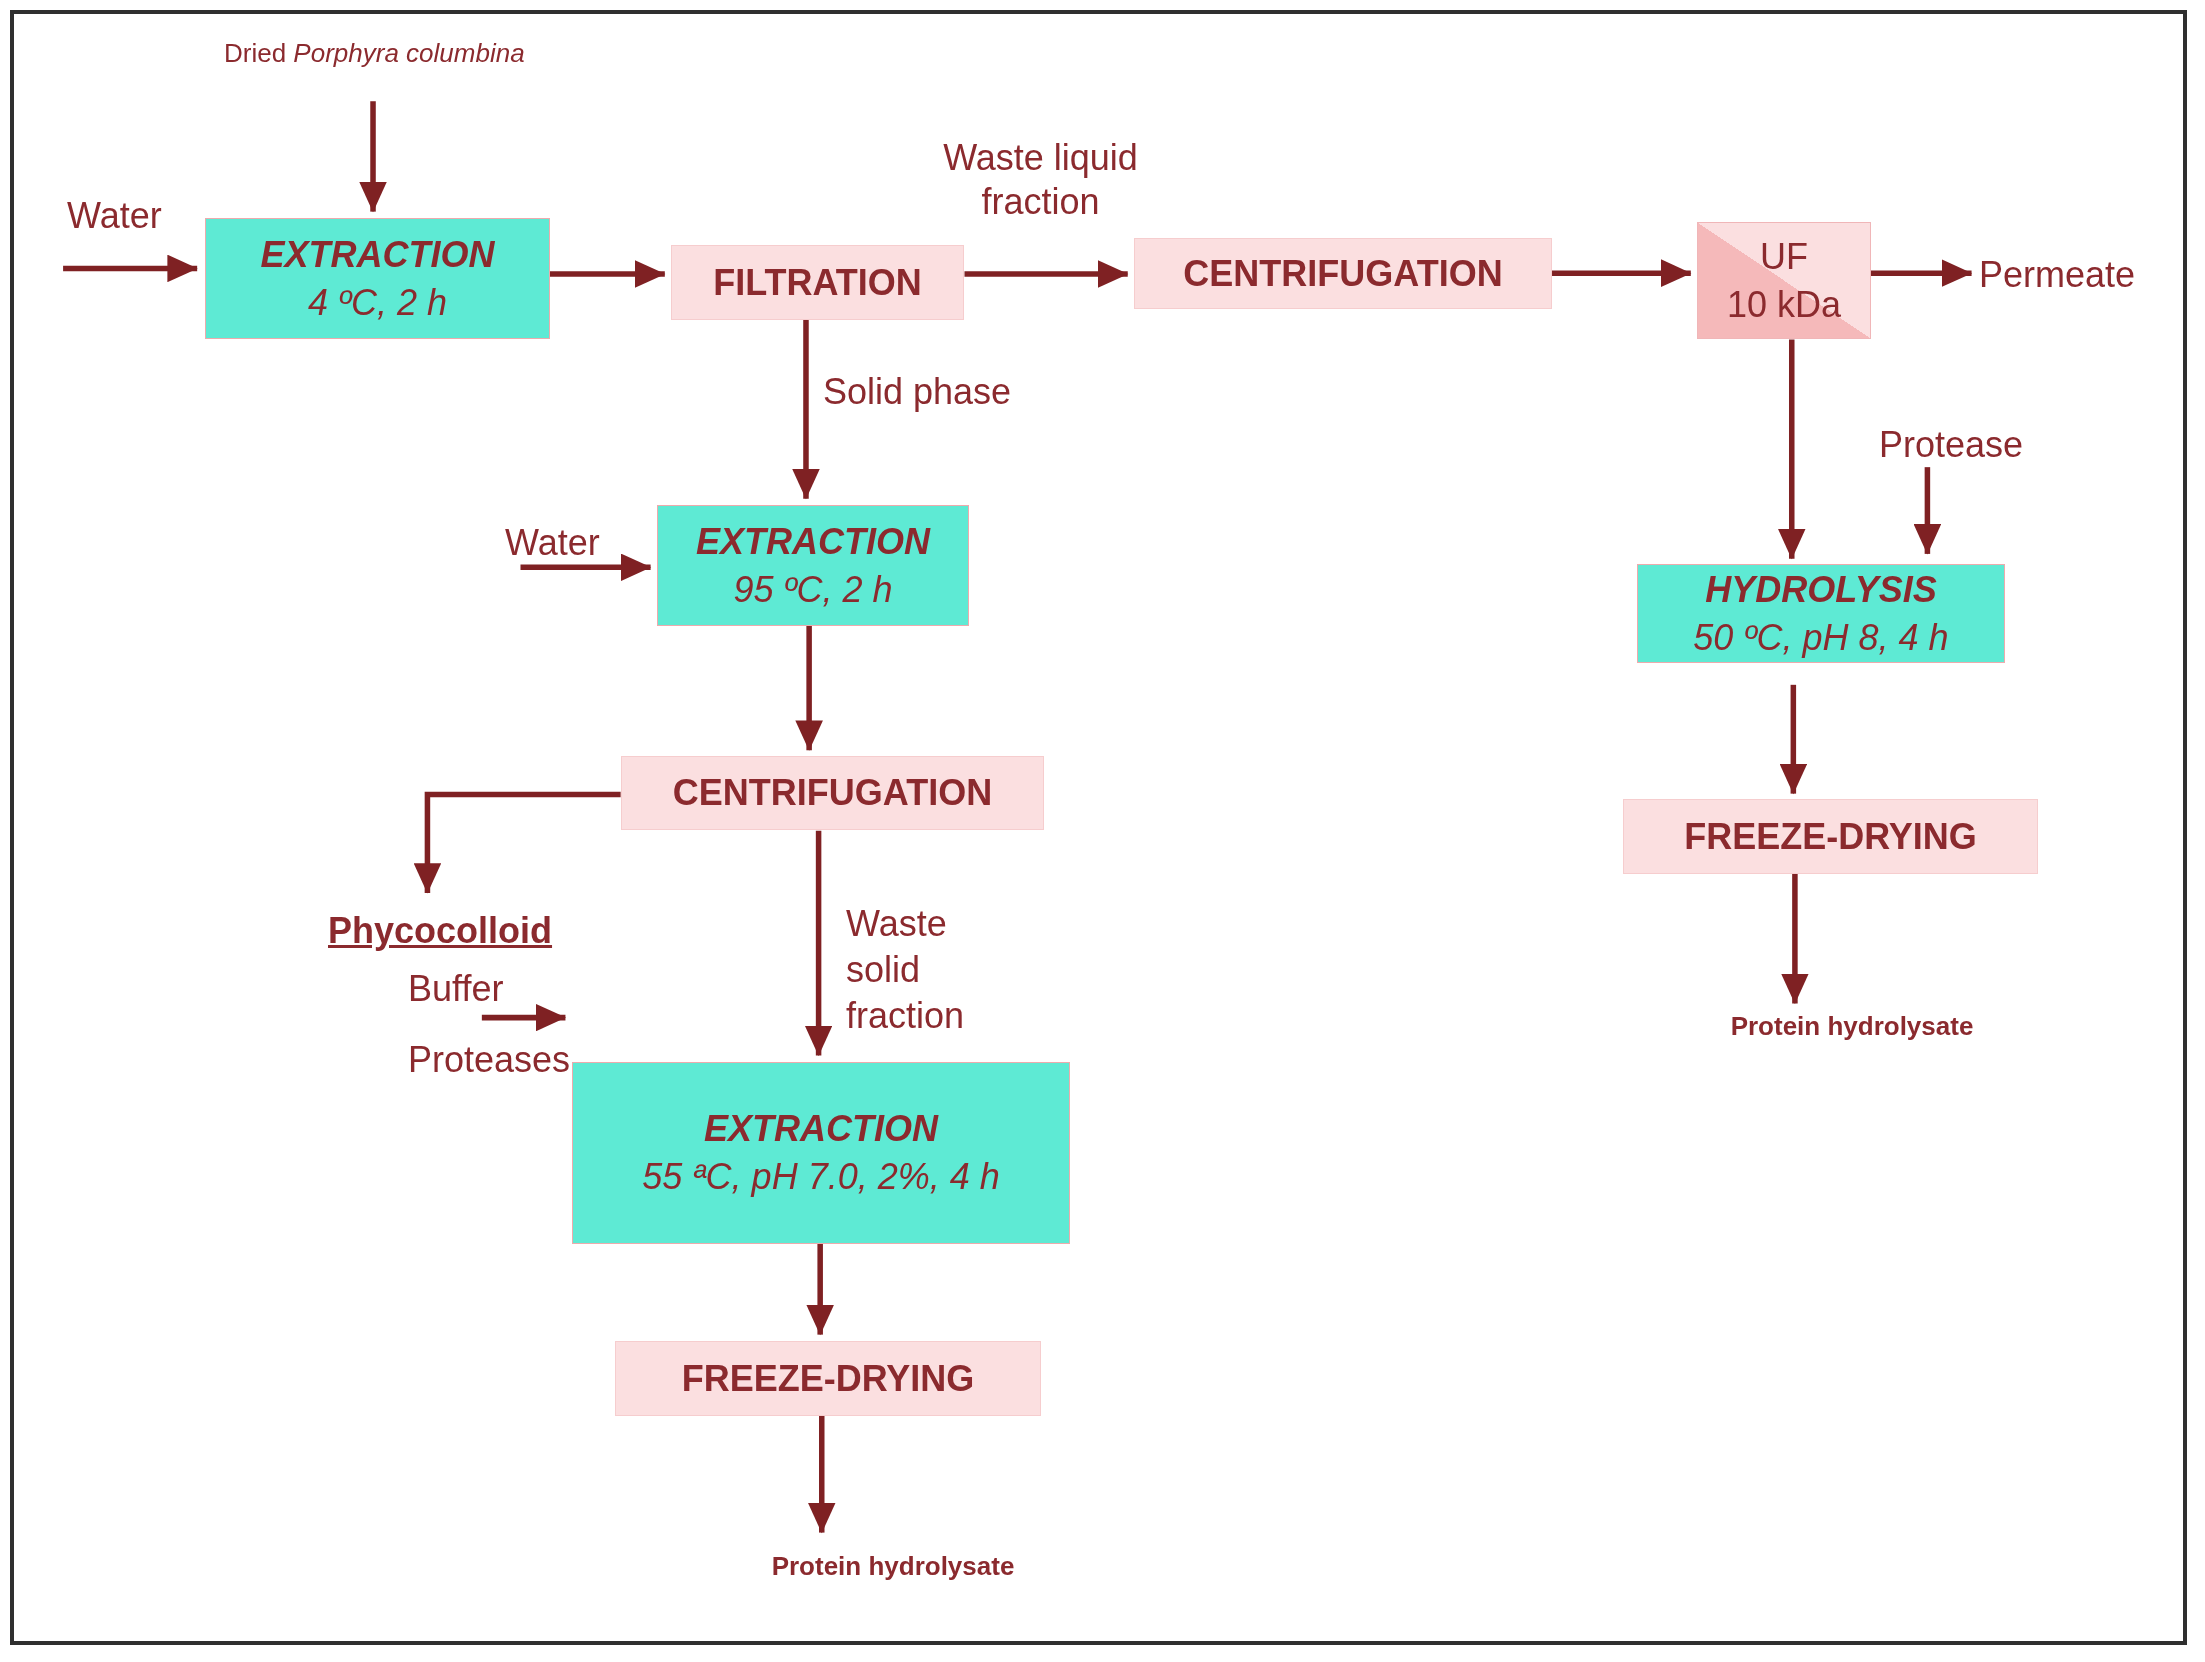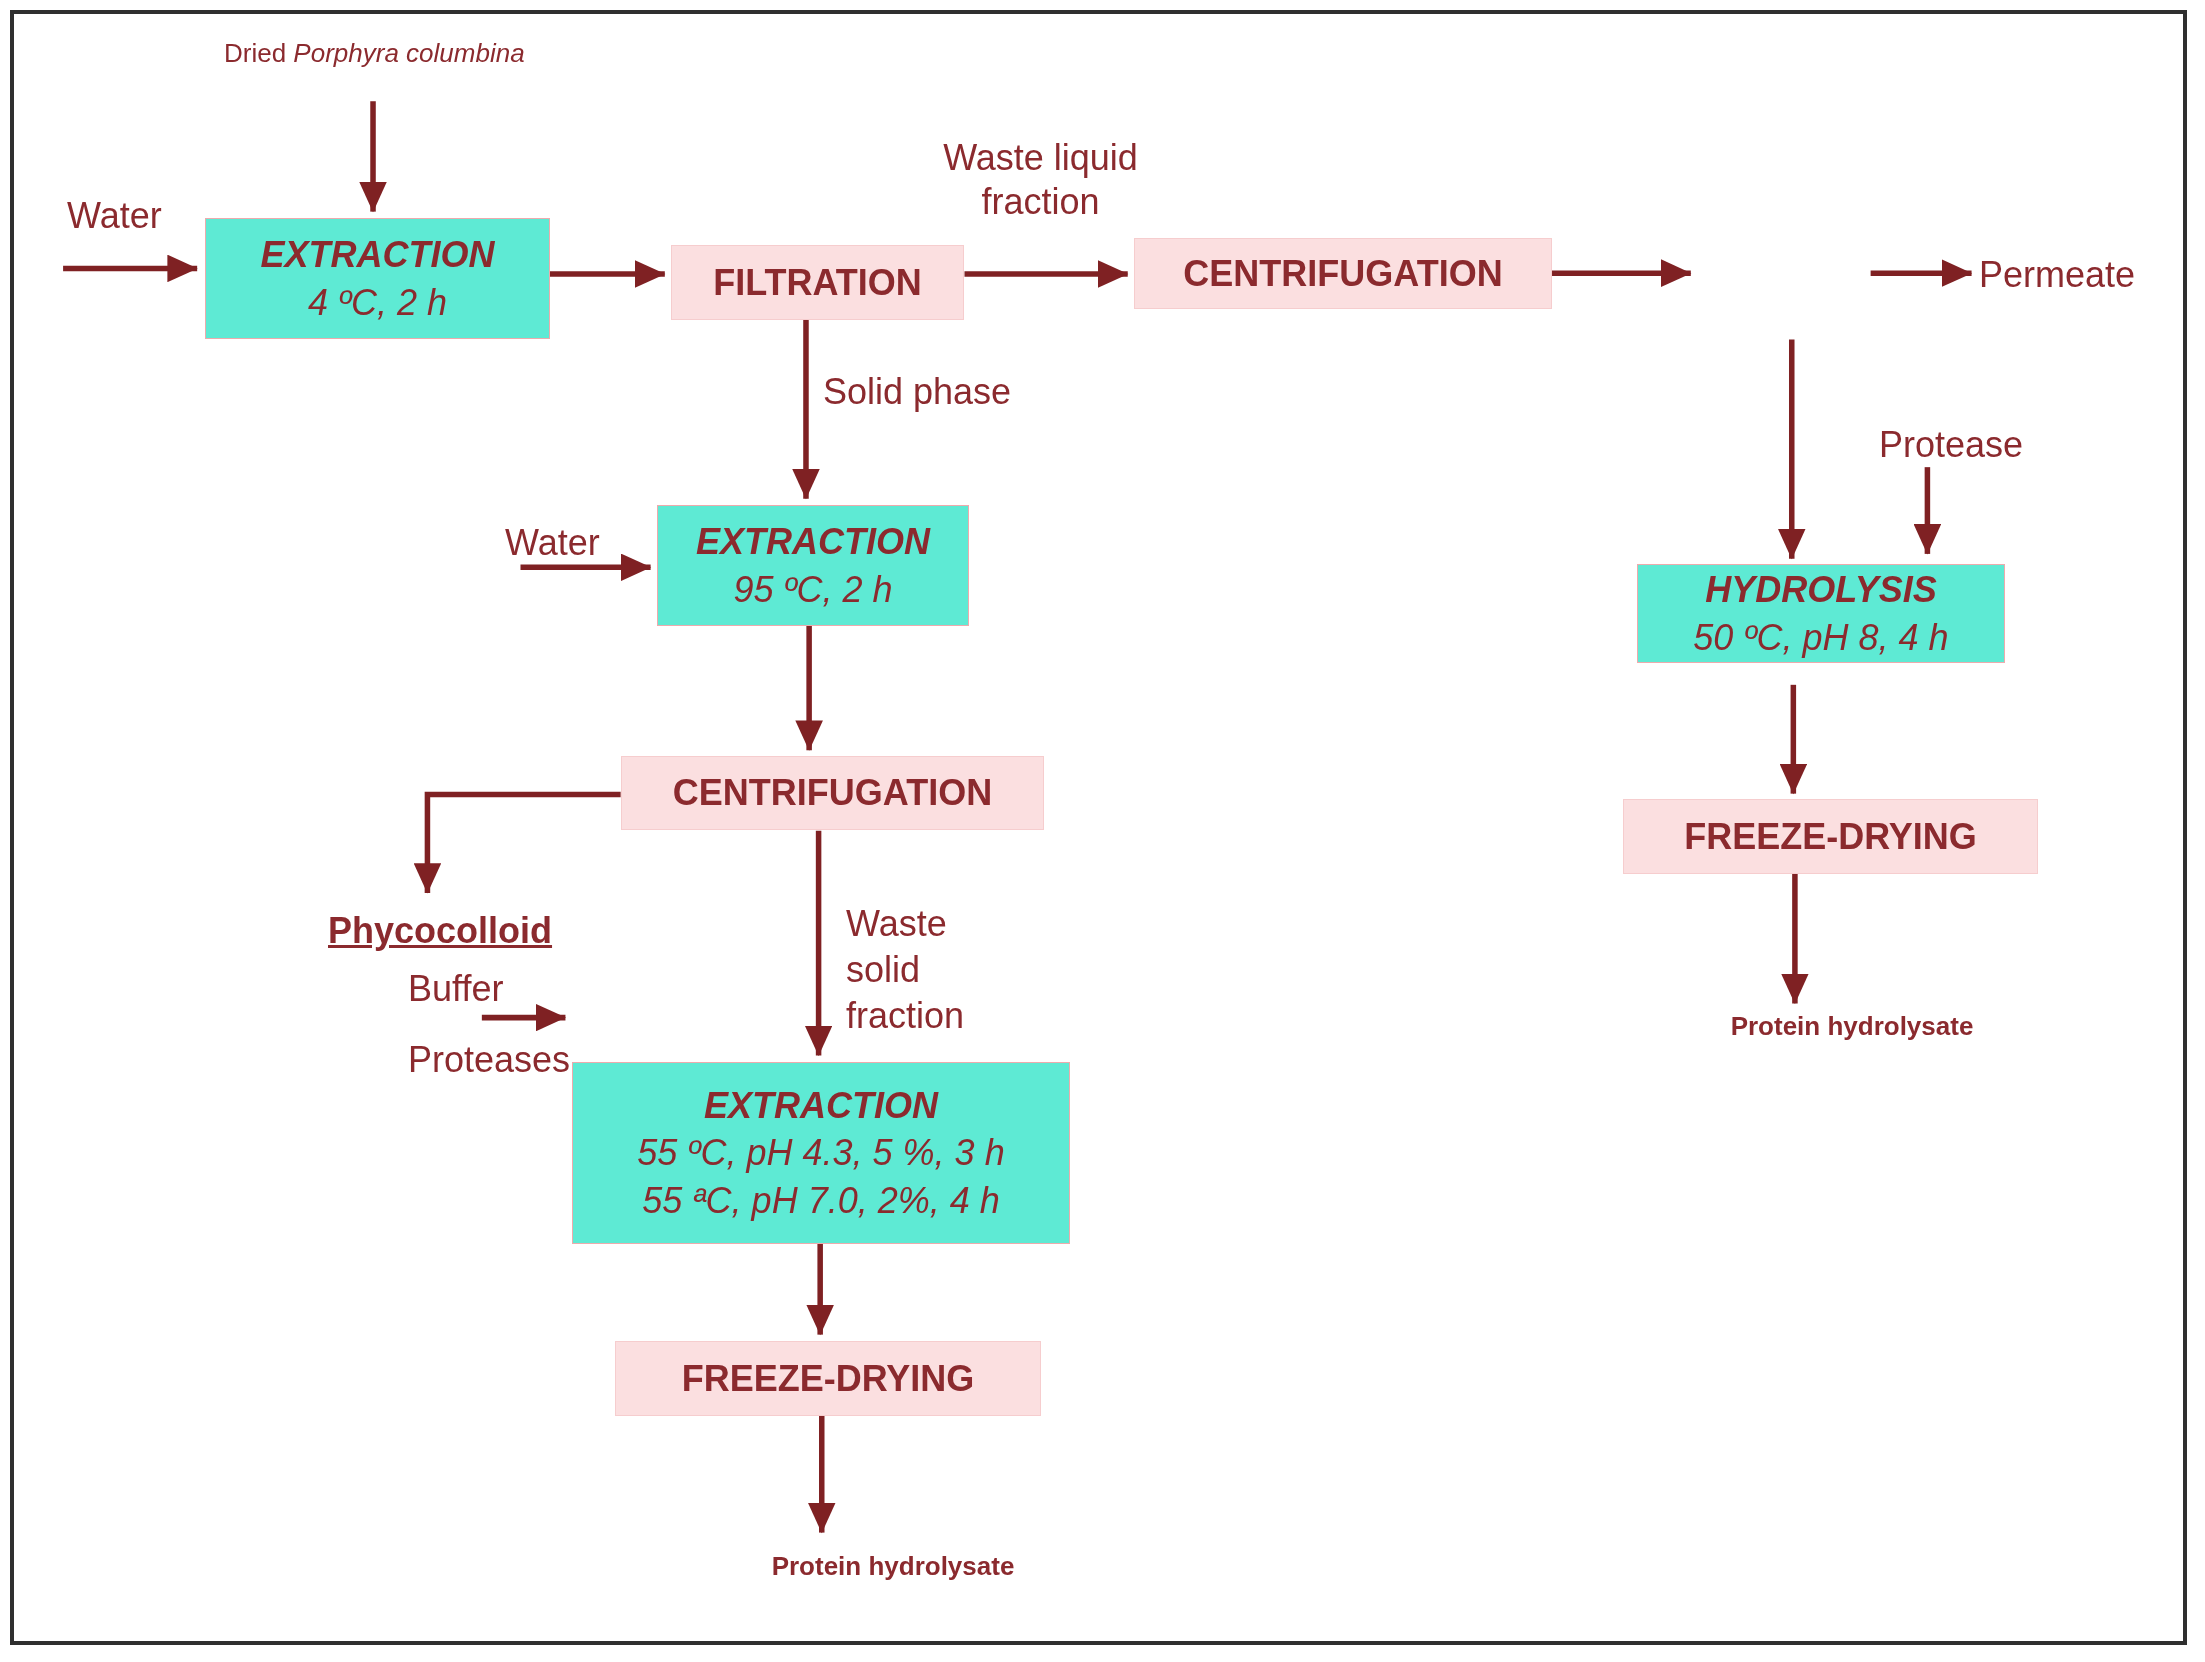--- a/index.html
+++ b/index.html
@@ -71,33 +71,36 @@
   </div>
 
   <div class="node light" style="left:671px;top:245px;width:293px;height:75px;">
     <span class="title">FILTRATION</span>
   </div>
 
   <div class="node light" style="left:1134px;top:238px;width:418px;height:71px;">
     <span class="title">CENTRIFUGATION</span>
   </div>
 
+  <div class="node split" style="left:1697px;top:222px;width:174px;height:117px;">
+    <span class="cond">UF</span>
+    <span class="cond">10 kDa</span>
+  </div>
 
   <div class="node dark" style="left:657px;top:505px;width:312px;height:121px;">
     <span class="title">EXTRACTION</span>
     <span class="cond">95 ºC, 2 h</span>
   </div>
 
   <div class="node light" style="left:621px;top:756px;width:423px;height:74px;">
     <span class="title">CENTRIFUGATION</span>
   </div>
 
   <div class="node dark" style="left:572px;top:1062px;width:498px;height:182px;">
     <span class="title">EXTRACTION</span>
-    <span class="cond">55 ºC, pH 4.3, 5 %, 3 h</span>
     <span class="cond">55 ªC, pH 7.0, 2%, 4 h</span>
   </div>
 
   <div class="node light" style="left:615px;top:1341px;width:426px;height:75px;">
     <span class="title">FREEZE-DRYING</span>
   </div>
 
   <div class="node dark" style="left:1637px;top:564px;width:368px;height:99px;">
     <span class="title">HYDROLYSIS</span>
     <span class="cond">50 ºC, pH 8, 4 h</span>

